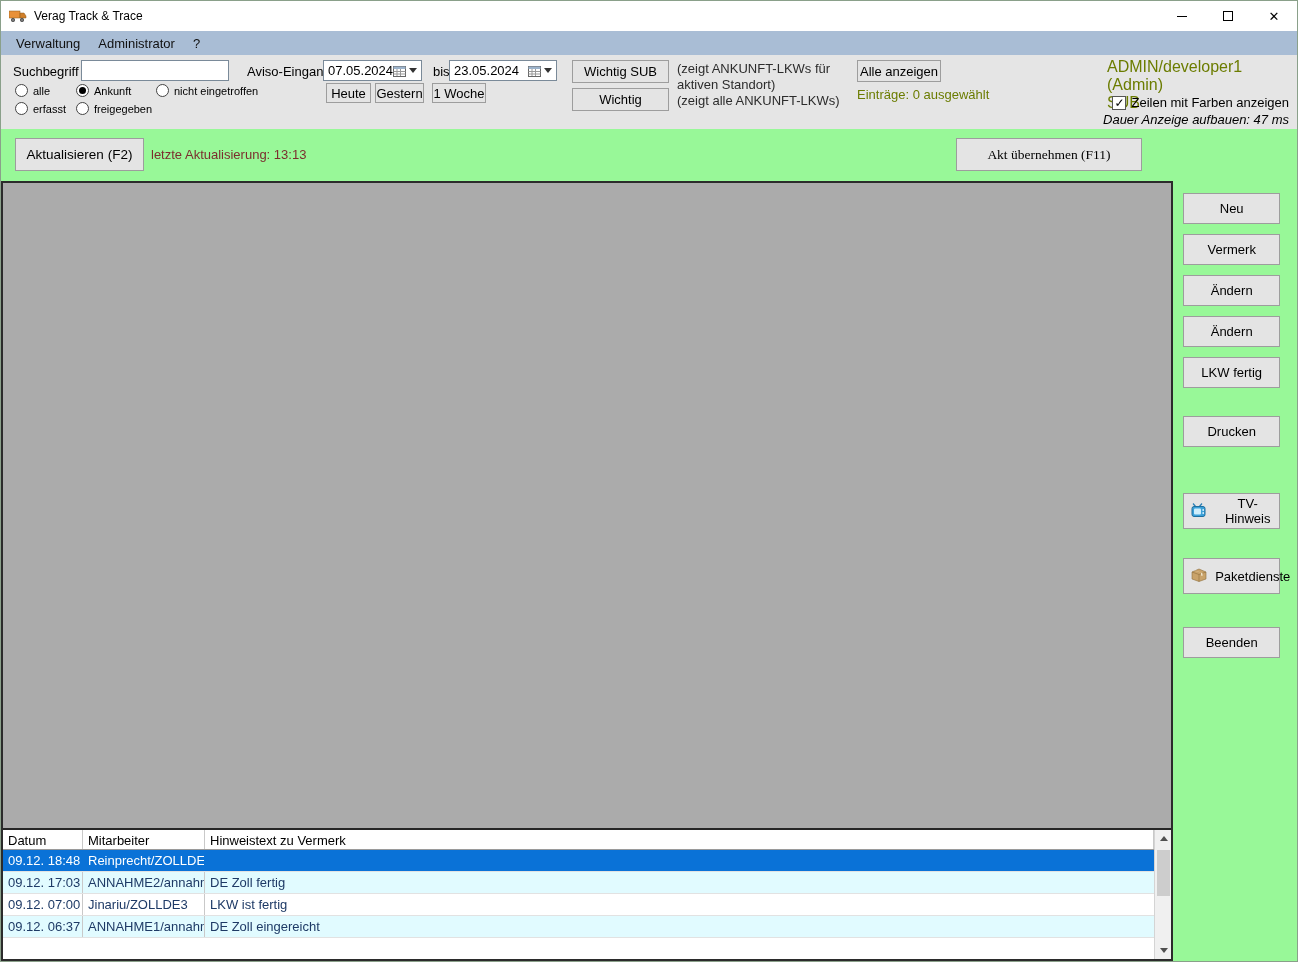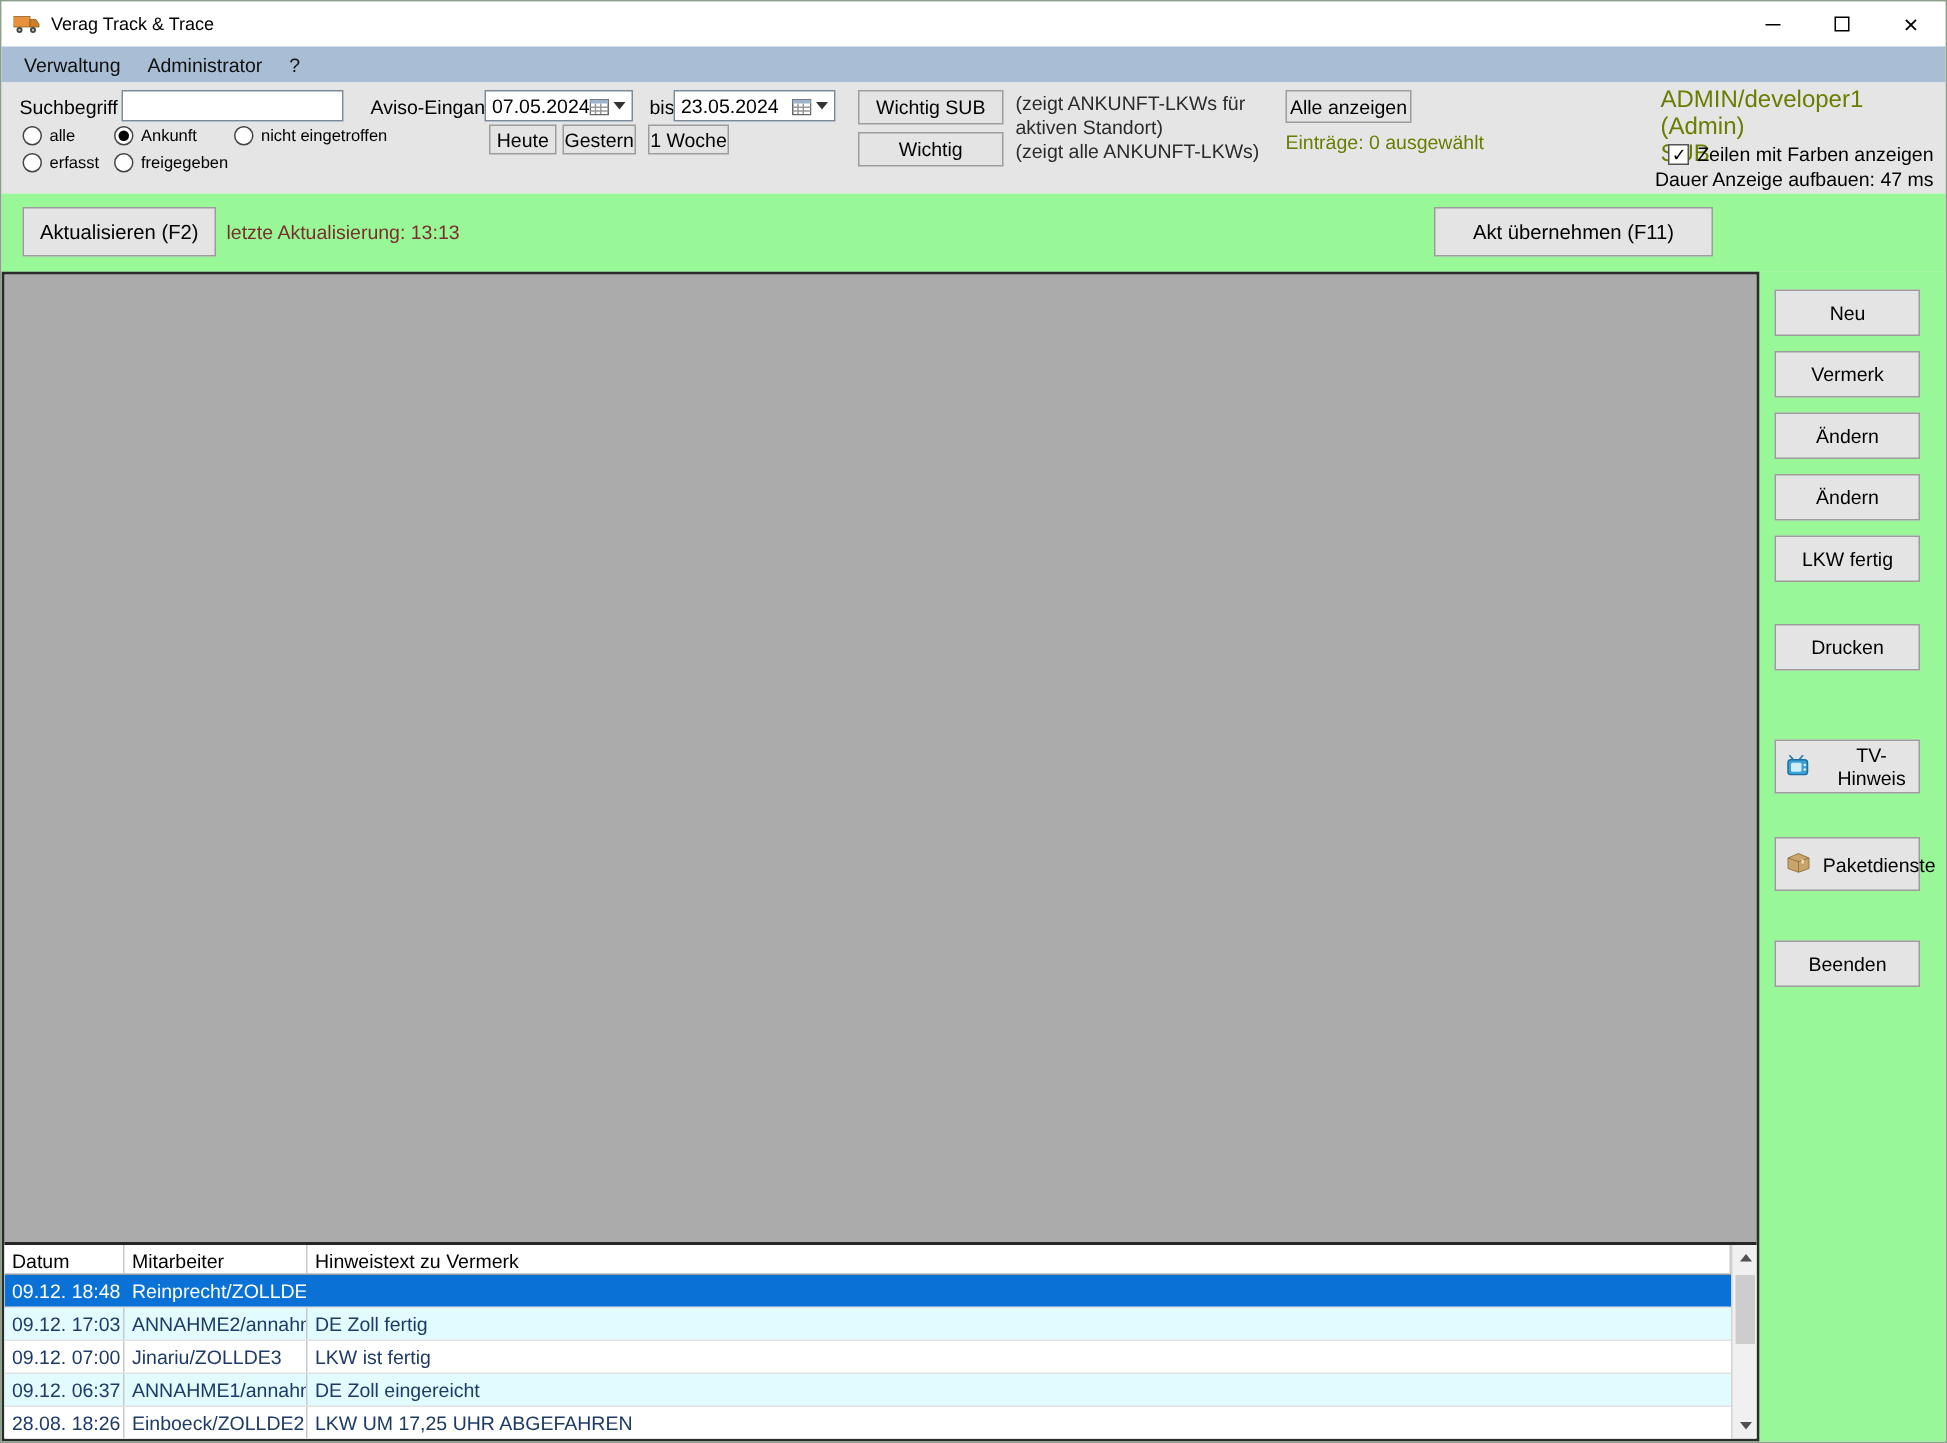--- a/index.html
+++ b/index.html
@@ -41,27 +41,27 @@
            display:inline-block; position:relative; flex:none; }
   .radio.on::after { content:''; position:absolute; left:2px; top:2px; width:7px; height:7px;
                      border-radius:50%; background:#000; }
   .note { position:absolute; font-size:13px; color:#2c2c2c; line-height:16px; }
   .olive { color:#6b7c00; }
   .user-block { position:absolute; left:1106px; top:3px; width:184px; font-size:16px; line-height:18px; }
   .cb-row { position:absolute; right:8px; top:40px; display:flex; align-items:center; gap:5px; font-size:13px; }
   .cb { width:14px; height:14px; border:1px solid #555; background:#fff; display:inline-flex;
         align-items:center; justify-content:center; font-size:12px; line-height:1; flex:none; }
   .cb.on::after { content:'✓'; }
-  .duration { position:absolute; right:8px; top:57px; font-size:13px; }
+  .duration { position:absolute; right:8px; top:57px; font-size:13px;font-style:italic; }
 
   
   .actionbar { position:relative; height:52px; background:#98f898; }
   .ab-refresh { position:absolute; left:14px; top:9px; width:129px; height:33px; font-size:13.5px; }
   .ab-last { position:absolute; left:150px; top:0; line-height:52px; color:#7b2e2e; font-size:13px; }
-  .ab-takeover { position:absolute; left:955px; top:9px; width:186px; height:33px; font-size:13.5px; }
+  .ab-takeover { position:absolute; left:955px; top:9px; width:186px; height:33px; font-size:13.5px;font-family:Liberation Serif, serif; }
 
   
   .mainrow { display:flex; height:780px; background:#98f898; }
   .content { width:1174px; height:100%; border:2px solid #2b2b2b; display:flex; flex-direction:column;
              background:#ababab; }
   .grayarea { flex:1; background:#ababab; }
 
   
   .tablewrap { position:relative; height:131px; background:#fff; border-top:2px solid #262626; }
   .tbl { position:absolute; left:0; top:0; right:17px; bottom:0; overflow:hidden; background:#fff; }
@@ -242,25 +242,20 @@
           <div class="trow r-data r-white">
             <span class="cell c-datum">09.12. 07:00</span>
             <span class="cell c-mit">Jinariu/ZOLLDE3</span>
             <span class="cell c-hin">LKW ist fertig</span>
           </div>
           <div class="trow r-data r-cyan">
             <span class="cell c-datum">09.12. 06:37</span>
             <span class="cell c-mit">ANNAHME1/annahme1</span>
             <span class="cell c-hin">DE Zoll eingereicht</span>
           </div>
-          <div class="trow r-data r-white">
-            <span class="cell c-datum">28.08. 18:26</span>
-            <span class="cell c-mit">Einboeck/ZOLLDE2</span>
-            <span class="cell c-hin">LKW UM 17,25 UHR ABGEFAHREN</span>
-          </div>
         </div>
         <div class="vscroll">
           <span class="sb-arrow sb-up">
               <span class="tri-up"></span>
             </span>
           <span class="sb-thumb"></span>
           <span class="sb-arrow sb-down">
               <span class="tri-down"></span>
             </span>
         </div>

